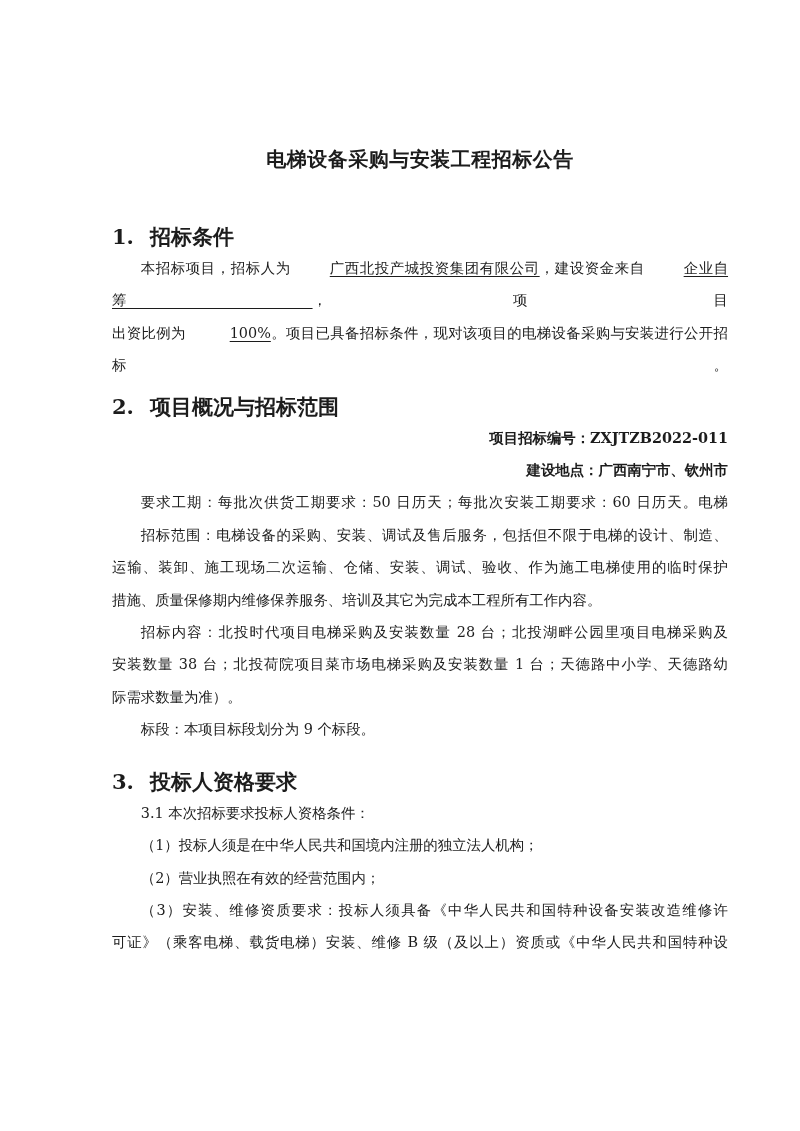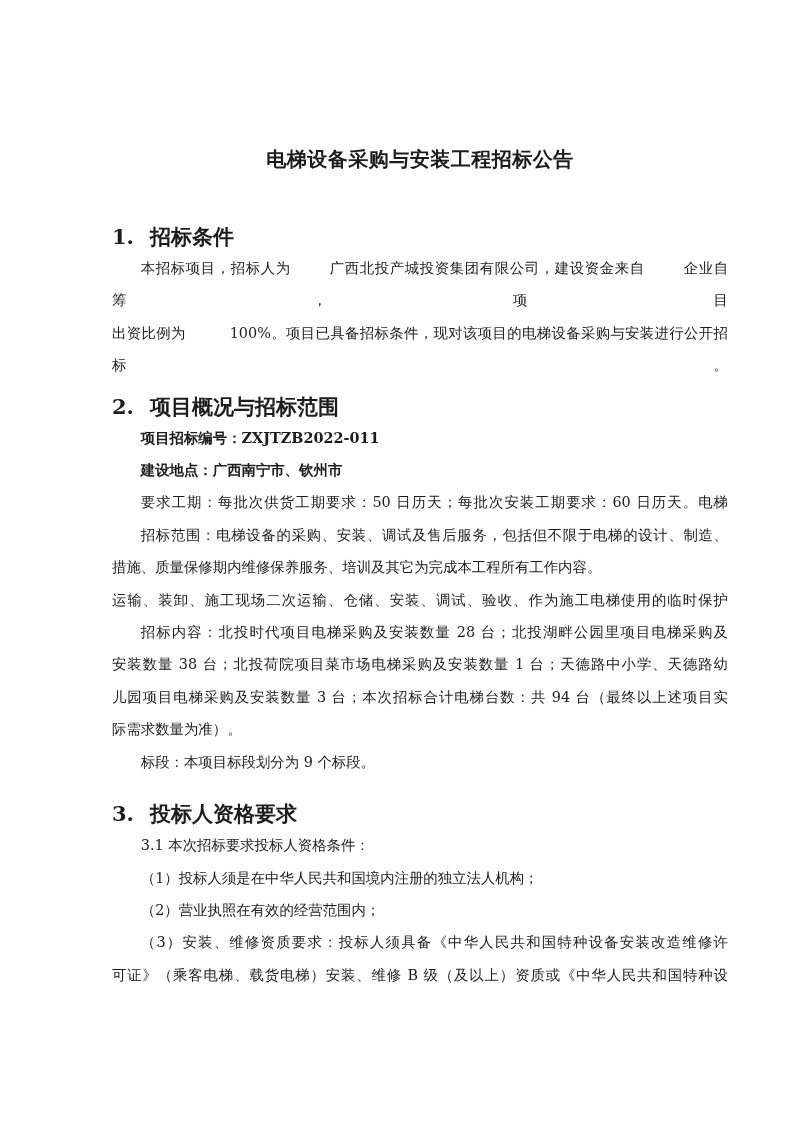--- a/index.html
+++ b/index.html
@@ -35,22 +35,22 @@
   .mt21 { margin-top: 21px; }
   .mt1  { margin-top: 1px; }
   .line {
     margin: 0;
     font-size: 14.4px;
     line-height: 32.4px;
     white-space: normal;
   }
   .ind { text-indent: 2em; }
   .fill { text-align: justify; text-align-last: justify; }
-  .b { font-weight: bold; }
-  .u { text-underline-offset: 3px; text-decoration-thickness: 1px; margin-left: 39px; }
+  .b { font-weight: bold; text-align: right; }
+  .u { text-decoration: underline; text-underline-offset: 3px; text-decoration-thickness: 1px; margin-left: 39px; }
 </style>
 </head>
 <body>
 
 <main class="page">
 
   <h1 class="doc-title">电梯设备采购与安装工程招标公告</h1>
 
   <section>
     <h2 class="sec-h">
@@ -65,25 +65,24 @@
   </section>
 
   <section>
     <h2 class="sec-h mt10">
       <span class="num">2.</span><span>项目概况与招标范围</span>
     </h2>
     <p class="line ind b mt11">项目招标编号：ZXJTZB2022-011</p>
     <p class="line ind b">建设地点：广西南宁市、钦州市</p>
     <p class="line ind fill">要求工期：每批次供货工期要求：50 日历天；每批次安装工期要求：60 日历天。电梯</p>
     <p class="line ind fill">招标范围：电梯设备的采购、安装、调试及售后服务，包括但不限于电梯的设计、制造、</p>
+    <p class="line fill">运输、装卸、施工现场二次运输、仓储、安装、调试、验收、作为施工电梯使用的临时保护</p>
     <p class="line">措施、质量保修期内维修保养服务、培训及其它为完成本工程所有工作内容。</p>
-    <p class="line fill">运输、装卸、施工现场二次运输、仓储、安装、调试、验收、作为施工电梯使用的临时保护</p>
     <p class="line ind fill">招标内容：北投时代项目电梯采购及安装数量 28 台；北投湖畔公园里项目电梯采购及</p>
     <p class="line fill">安装数量 38 台；北投荷院项目菜市场电梯采购及安装数量 1 台；天德路中小学、天德路幼</p>
-    <p class="line fill">儿园项目电梯采购及安装数量 3 台；本次招标合计电梯台数：共 94 台（最终以上述项目实</p>
     <p class="line">际需求数量为准）。</p>
     <p class="line ind">标段：本项目标段划分为 9 个标段。</p>
   </section>
 
   <section>
     <h2 class="sec-h mt21">
       <span class="num">3.</span><span>投标人资格要求</span>
     </h2>
     <p class="line ind mt1">3.1 本次招标要求投标人资格条件：</p>
     <p class="line ind">（1）投标人须是在中华人民共和国境内注册的独立法人机构；</p>

